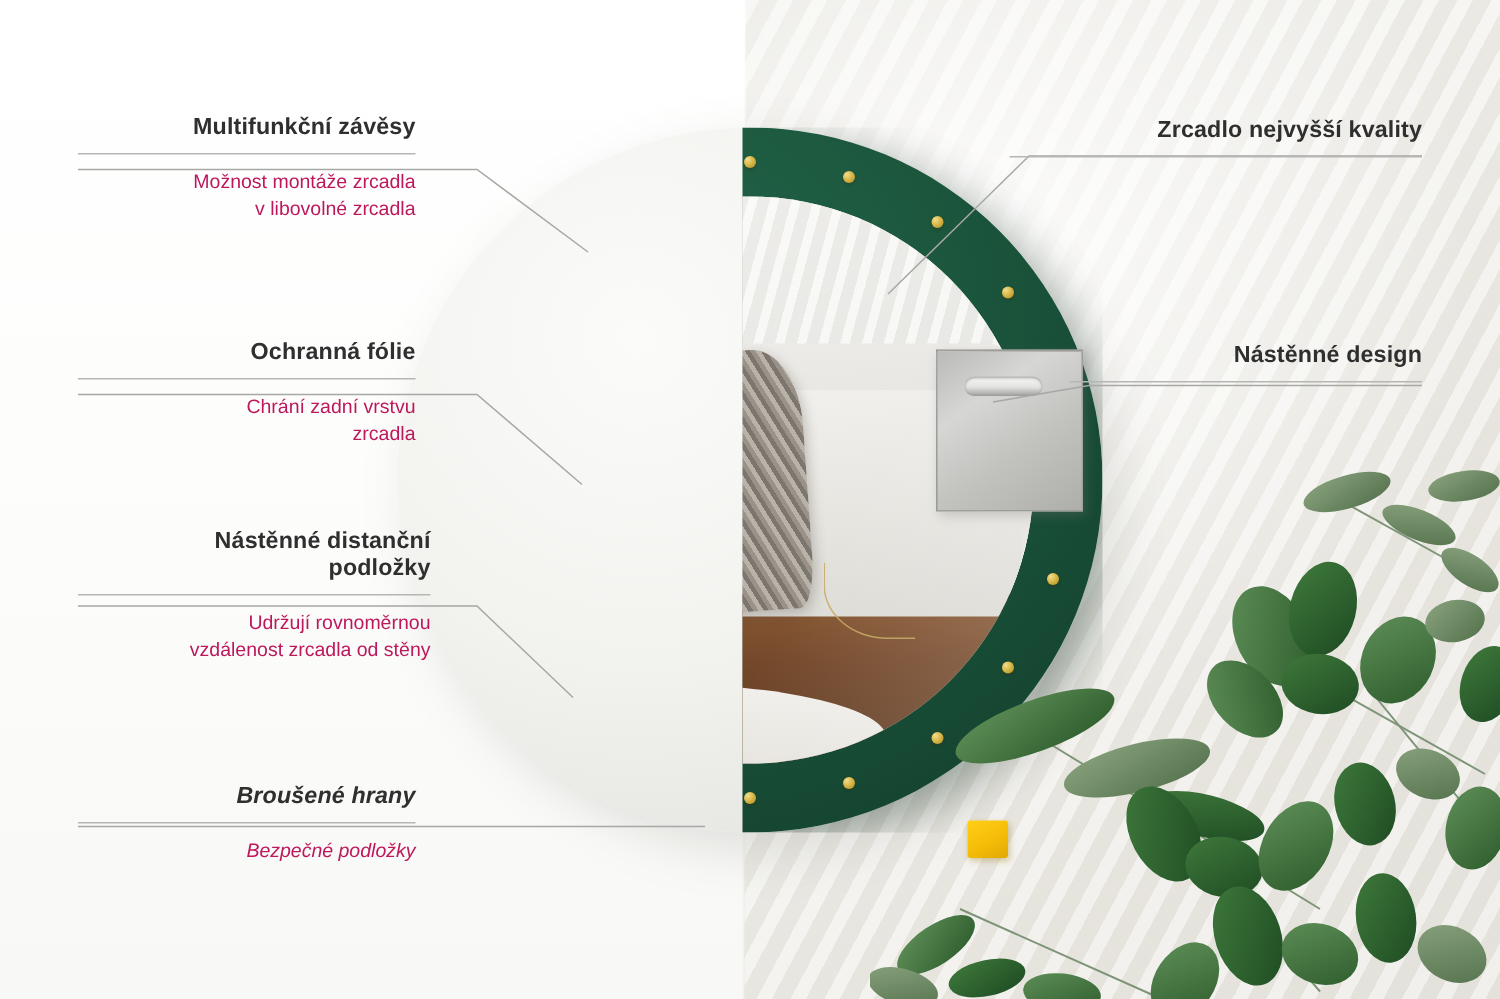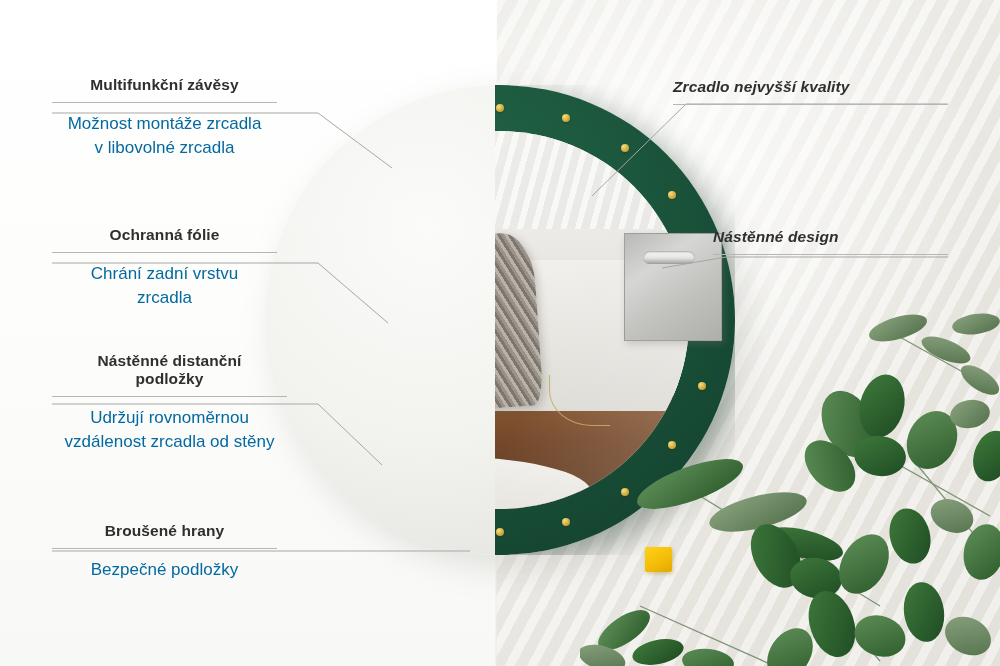--- a/index.html
+++ b/index.html
@@ -141,24 +141,24 @@
   .foliage{position:absolute;right:0;bottom:0;width:420px;height:360px;pointer-events:none;}
   .foliage svg{width:100%;height:100%;display:block;}
 
   
   .callout{position:absolute;}
   .callout h3{
     margin:0 0 8px 0;font-size:15.5px;font-weight:700;color:#2f2f2f;letter-spacing:.1px;
   }
   .callout .rule{height:1px;background:#b6b6b4;width:100%;}
   .callout p{
-    margin:9px 0 0 0;font-size:17px;line-height:1.42;color:#0369a1;font-weight:400;
-  }
-  .c-left{text-align:center;}
-  .c-right{text-align:left;font-style:italic;}
+    margin:9px 0 0 0;font-size:13px;line-height:1.42;color:#be185d;font-weight:400;
+  }
+  .c-left{text-align:right;}
+  .c-right{text-align:right;}
 
   .leaders{position:absolute;left:0;top:0;width:1000px;height:666px;pointer-events:none;}
 </style>
 </head>
 <body>
 
 <div id="stage">
 
   <div class="bg-left"></div>
   <div class="bg-right"></div>
@@ -310,21 +310,21 @@
 
   <div class="callout c-left" style="left:52px;top:226px;width:225px;">
     <h3>Ochranná fólie</h3>
     <div class="rule"></div>
     <p>
       <span>Chrání zadní vrstvu</span><br>
       <span>zrcadla</span>
     </p>
   </div>
 
-  <div class="callout c-left" style="left:52px;top:522px;width:225px;">
+  <div class="callout c-left" style="left:52px;top:522px;width:225px;font-style:italic;">
     <h3>Broušené hrany</h3>
     <div class="rule"></div>
     <p>
       <span>Bezpečné podložky</span>
     </p>
   </div>
 
   <div class="callout c-right" style="right:52px;top:78px;width:275px;">
     <h3>Zrcadlo nejvyšší kvality</h3>
     <div class="rule"></div>

